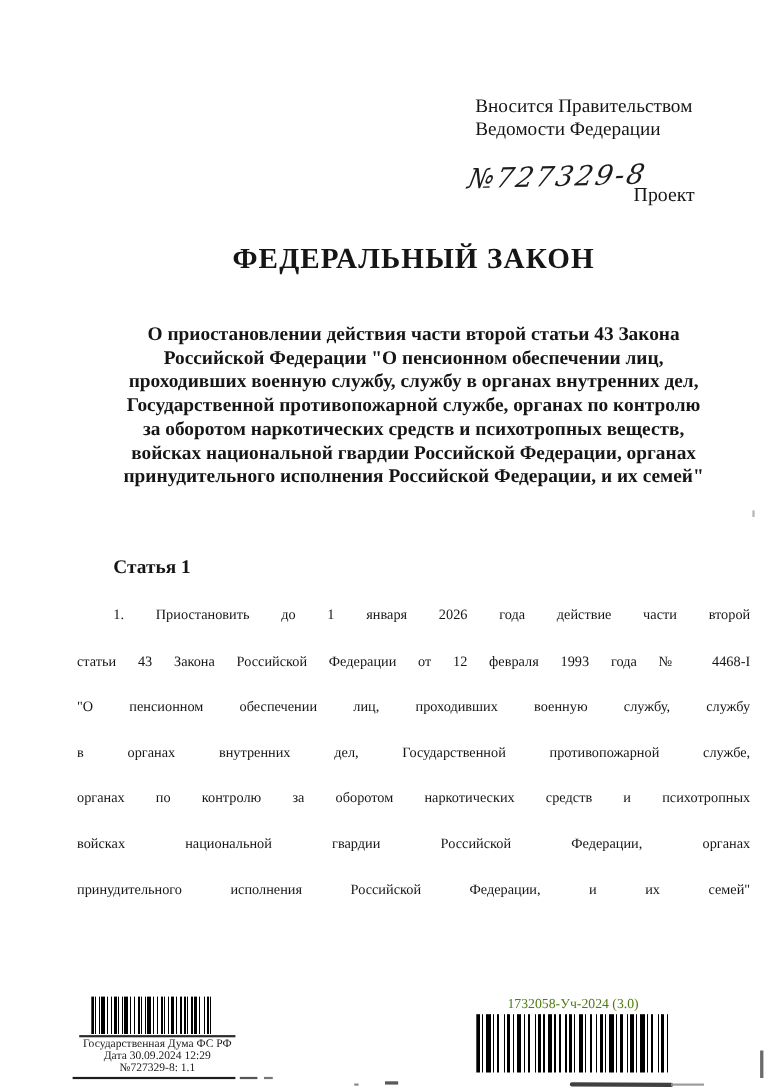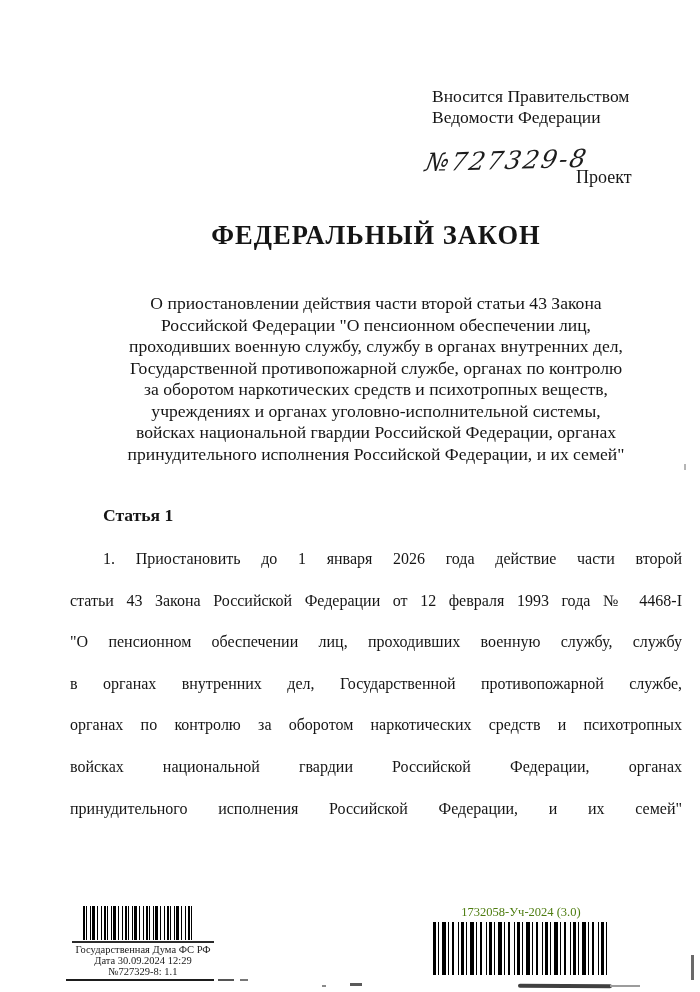--- a/index.html
+++ b/index.html
@@ -30,30 +30,30 @@
     margin-top:16px;
   }
   
   .title{
     position:absolute;left:70px;top:220px;width:612px;margin:0;
     text-align:center;font-size:26.5px;font-weight:700;letter-spacing:1px;
   }
   
   .subject{
     position:absolute;left:70px;top:293px;width:612px;
-    font-size:17.6px;font-weight:400;line-height:21.5px;text-align:center;
+    font-size:17.6px;font-weight:700;line-height:21.5px;text-align:center;
   }
   .article-heading{
     position:absolute;left:103px;top:505px;
     font-size:17.6px;font-weight:700;
   }
   
   .body-text{
     position:absolute;left:70px;top:538px;width:612px;
-    font-size:16px;
+    font-size:13px;
   }
   .bline{
     height:41.6px;line-height:41.6px;
     text-align:justify;text-align-last:justify;
     overflow:hidden;
   }
   .bline.indent{padding-left:33px;}
   
   .stamp-barcode{
     position:absolute;left:83px;top:906px;width:110px;height:34px;
@@ -110,21 +110,20 @@
   <div class="proekt">Проект</div>
 
   <h1 class="title">ФЕДЕРАЛЬНЫЙ ЗАКОН</h1>
 
   <div class="subject">
     <div>О приостановлении действия части второй статьи 43 Закона</div>
     <div>Российской Федерации "О пенсионном обеспечении лиц,</div>
     <div>проходивших военную службу, службу в органах внутренних дел,</div>
     <div>Государственной противопожарной службе, органах по контролю</div>
     <div>за оборотом наркотических средств и психотропных веществ,</div>
-    <div>учреждениях и органах уголовно-исполнительной системы,</div>
     <div>войсках национальной гвардии Российской Федерации, органах</div>
     <div>принудительного исполнения Российской Федерации, и их семей"</div>
   </div>
 
   <div class="article-heading">Статья 1</div>
 
   <div class="body-text">
     <div class="bline indent">1. Приостановить до 1 января 2026 года действие части второй</div>
     <div class="bline">статьи 43 Закона Российской Федерации от 12 февраля 1993 года № 4468-I</div>
     <div class="bline">"О пенсионном обеспечении лиц, проходивших военную службу, службу</div>

